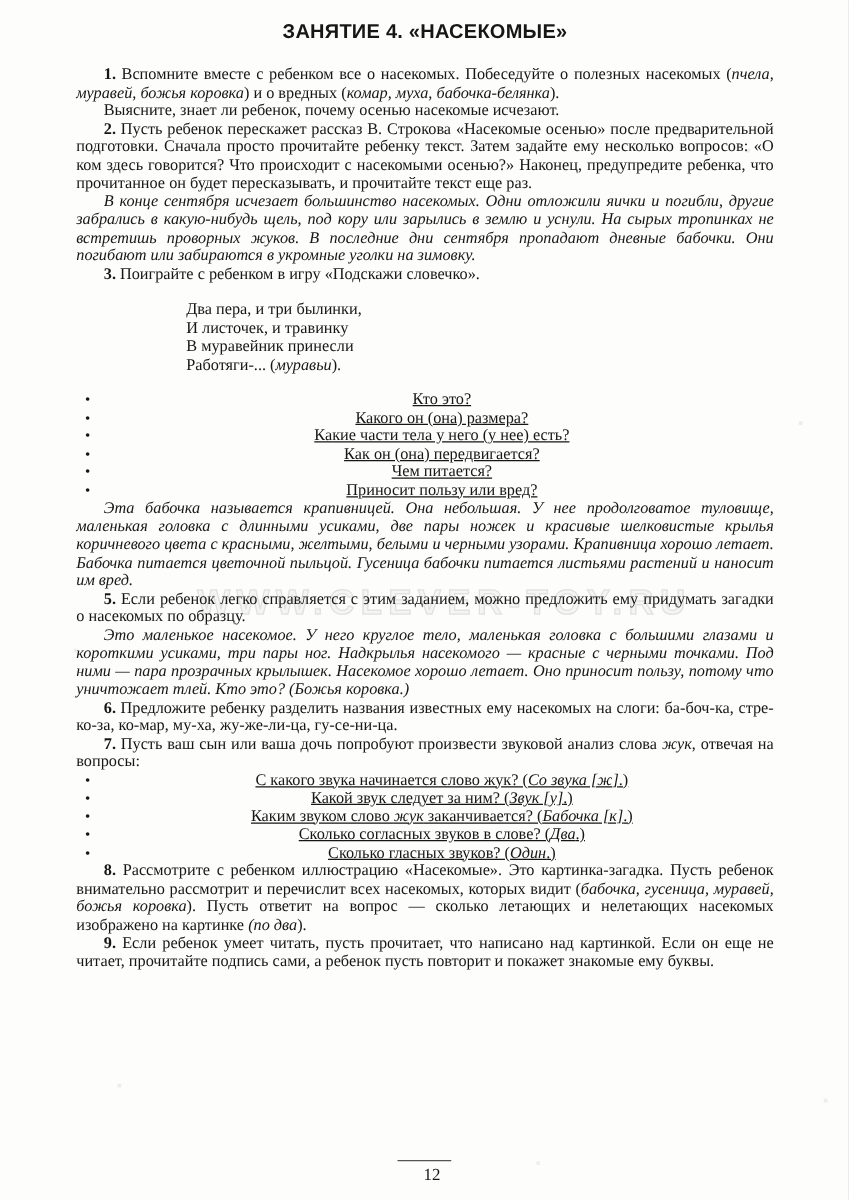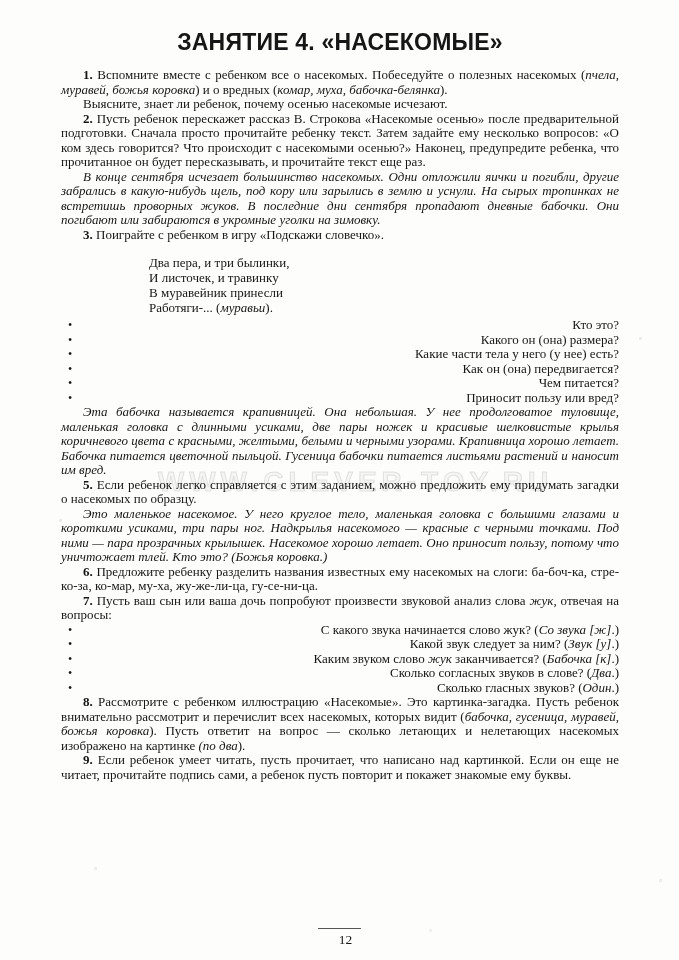--- a/index.html
+++ b/index.html
@@ -14,45 +14,46 @@
     box-shadow:0 0 4px rgba(0,0,0,.2);
   }
   .content{
     position:absolute;left:61px;top:15px;width:558px;
     font-size:13px;line-height:14.5px;
     z-index:1;
   }
   .doc-title{
     font-family:"Liberation Sans", sans-serif;
     font-weight:bold;
-    font-size:23px;line-height:22px;
+    font-size:16px;line-height:22px;
     text-align:center;
-    margin:16px 0 15px 0;
+    margin:0 0 15px 0;
     letter-spacing:.2px;
   }
   p.para{
     margin:0;
     text-indent:22px;
     text-align:justify;
   }
   .verse{
     display:flex;
-    margin:13px 0 3px 88px;
+    margin:13px 0 13px 88px;
   }
   .verse-col{white-space:nowrap;}
   .verse-col.left{width:178px;}
   .verse .vline{line-height:15px;}
   ul.plain{
     list-style:none;margin:0;padding:0;
   }
   ul.plain li{
     position:relative;
     padding-left:27px;
     line-height:14.5px;
-    text-align:right;
+    text-align:center;
+    text-decoration:underline;
   }
   ul.plain li::before{
     content:"\2022";
     position:absolute;left:7px;top:0;
     font-size:12px;
   }
   .watermark{
     position:absolute;top:462px;left:0;right:0;
     z-index:0;
     text-align:center;

